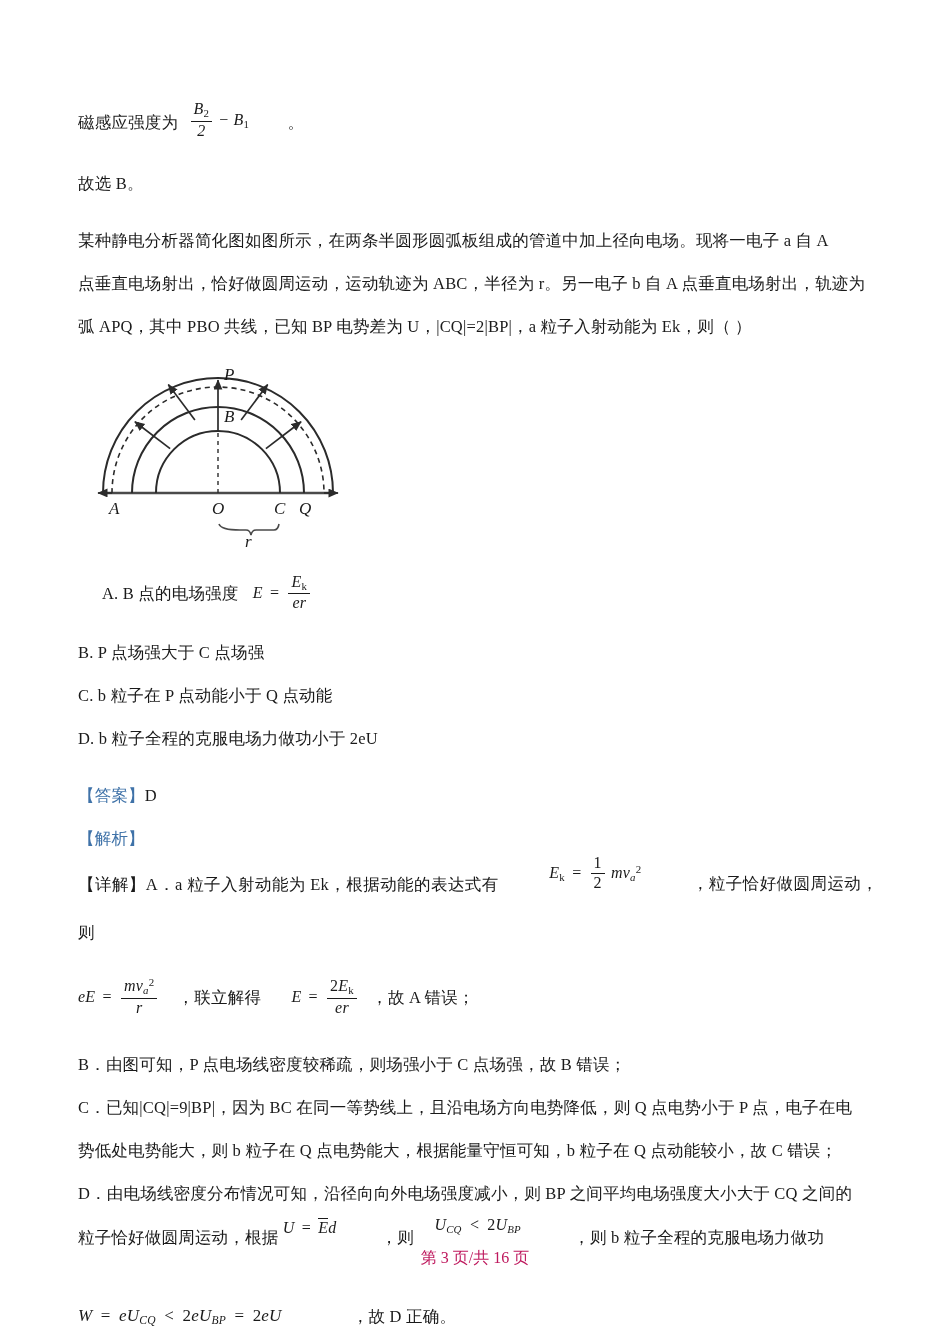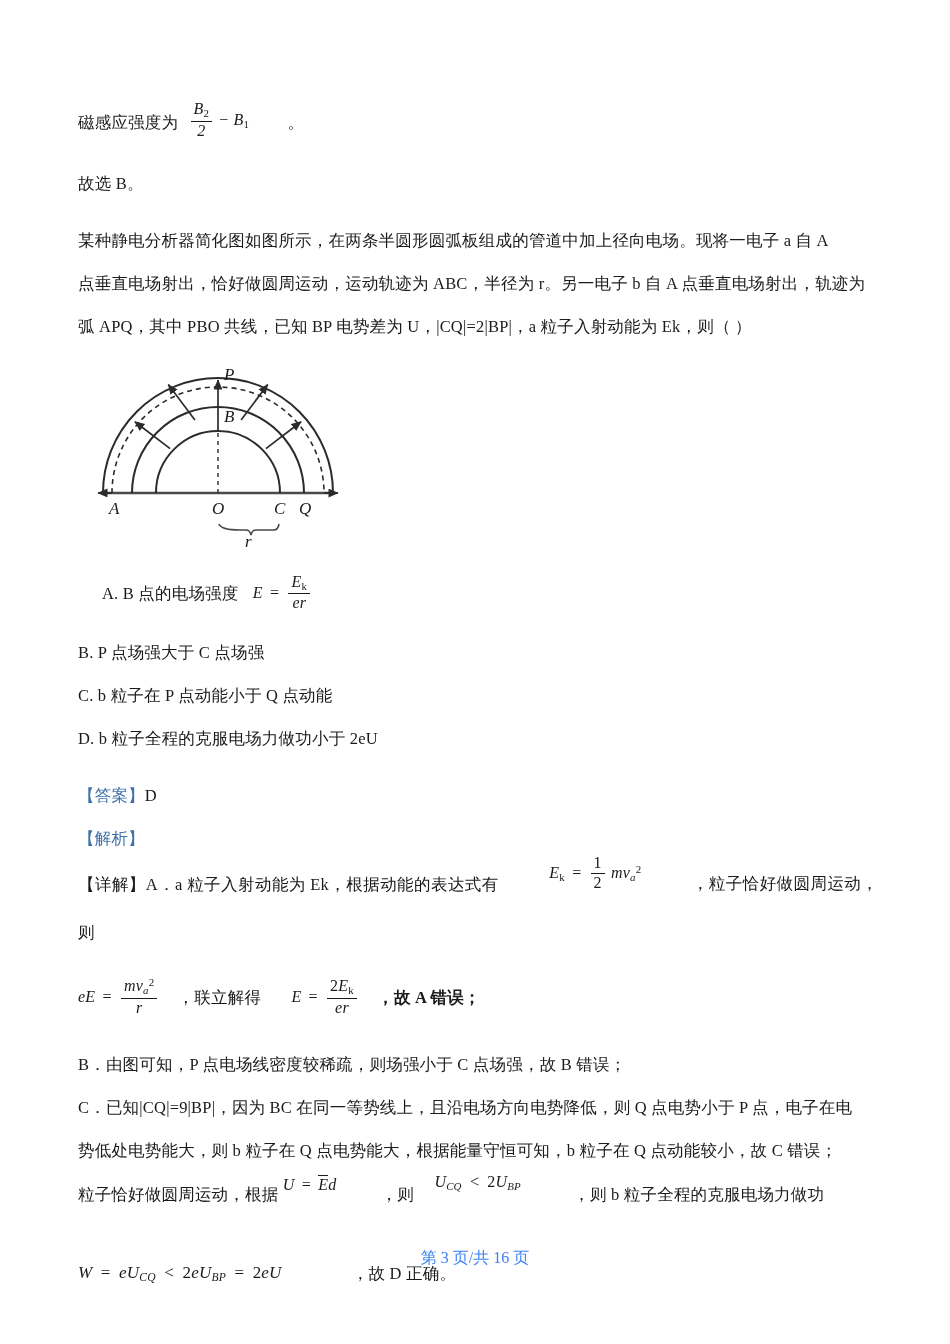--- a/index.html
+++ b/index.html
@@ -91,21 +91,21 @@
   }
 
   
   .footer {
     position: absolute;
     left: 0;
     top: 1248px;
     width: 950px;
     text-align: center;
     font-size: 16px;
-    color: #3b82f6;
+    color: #be185d;
   }
 </style>
 </head>
 <body>
 
 <div class="page">
   <div class="content">
 
     <div class="spacer-top"></div>
 
@@ -244,30 +244,31 @@
       </span>
       <span style="margin-left:14px;">，联立解得</span>
       <span class="math" style="position:relative; top:-3px; margin-left:26px;">
         <span>E</span>
         <span style="font-style:normal; margin:0 3px;">=</span>
         <span class="frac">
           <span class="num"><span style="font-style:normal;">2</span>E<sub class="s">k</sub></span>
           <span class="den">er</span>
         </span>
       </span>
-      <span style="margin-left:14px;font-weight:bold;">，故 A 错误；</span>
+      <span style="margin-left:8px;">，故 A 错误；</span>
     </div>
 
     <div class="gap-md"></div>
 
     <div class="para">B．由图可知，P 点电场线密度较稀疏，则场强小于 C 点场强，故 B 错误；</div>
 
     <div class="para">C．已知|CQ|=9|BP|，因为 BC 在同一等势线上，且沿电场方向电势降低，则 Q 点电势小于 P 点，电子在电</div>
     <div class="para">势低处电势能大，则 b 粒子在 Q 点电势能大，根据能量守恒可知，b 粒子在 Q 点动能较小，故 C 错误；</div>
 
+    <div class="para">D．由电场线密度分布情况可知，沿径向向外电场强度减小，则 BP 之间平均电场强度大小大于 CQ 之间的</div>
 
     <div class="para" style="position:relative;">
       <span>粒子恰好做圆周运动，根据</span>
       <span class="math" style="position:relative; top:-12px;">
         <span>U</span>
         <span style="font-style:normal; margin:0 3px;">=</span>
         <span style="border-top:1.2px solid #1a1a1a; padding-top:0px;">E</span><span>d</span>
       </span>
       <span style="margin-left:40px;">，则</span>
       <span class="math" style="position:relative; top:-12px; margin-left:16px;">

